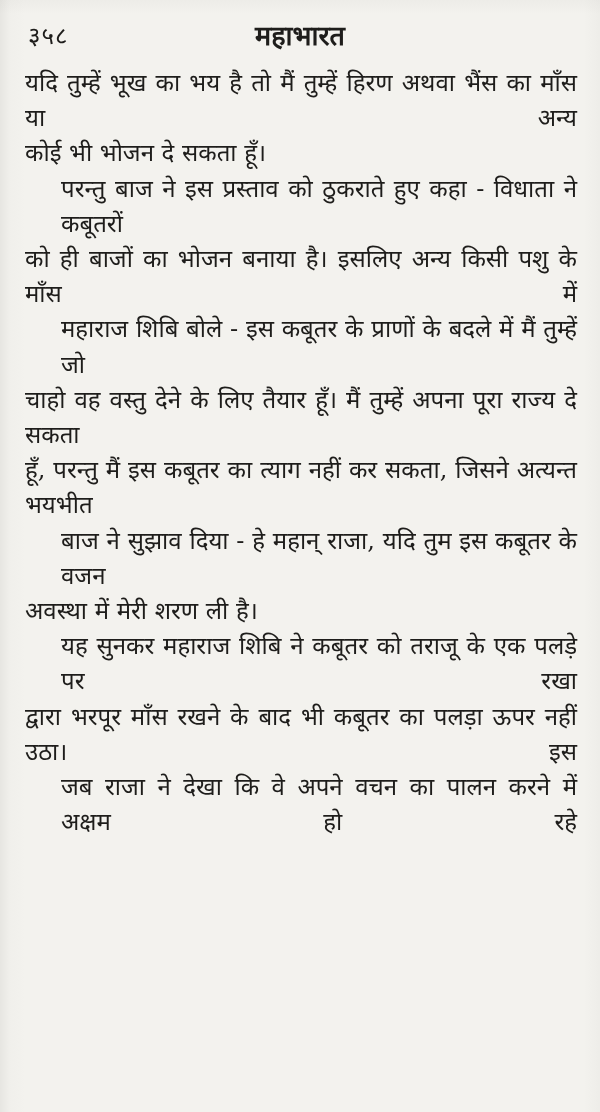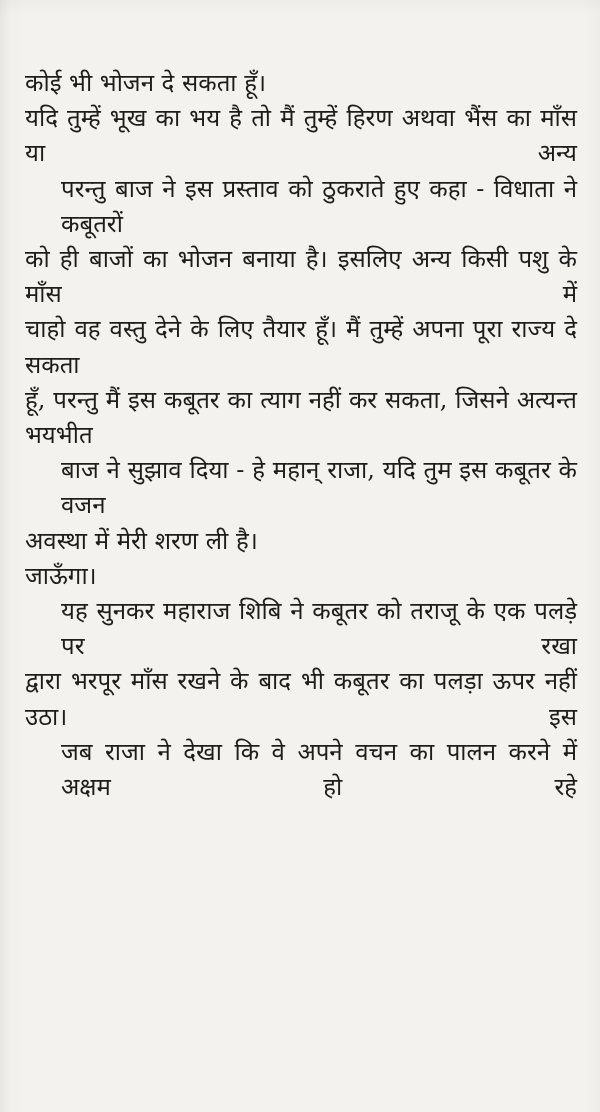--- a/index.html
+++ b/index.html
@@ -62,27 +62,31 @@
     padding-left: 36px;
   }
   .text-line.last {
     text-align-last: left;
   }
 </style>
 </head>
 <body>
 
 <div class="page">
+  <div class="page-header">
+    <span class="page-number">३५८</span>
+    <span class="book-title">महाभारत</span>
+  </div>
   <div class="page-body">
+      <div class="text-line">यदि तुम्हें भूख का भय है तो मैं तुम्हें हिरण अथवा भैंस का माँस या अन्य</div>
       <div class="text-line last">कोई भी भोजन दे सकता हूँ।</div>
-      <div class="text-line">यदि तुम्हें भूख का भय है तो मैं तुम्हें हिरण अथवा भैंस का माँस या अन्य</div>
       <div class="text-line indent">परन्तु बाज ने इस प्रस्ताव को ठुकराते हुए कहा - विधाता ने कबूतरों</div>
       <div class="text-line">को ही बाजों का भोजन बनाया है। इसलिए अन्य किसी पशु के माँस में</div>
+      <div class="text-line indent">महाराज शिबि बोले - इस कबूतर के प्राणों के बदले में मैं तुम्हें जो</div>
       <div class="text-line">चाहो वह वस्तु देने के लिए तैयार हूँ। मैं तुम्हें अपना पूरा राज्य दे सकता</div>
       <div class="text-line">हूँ, परन्तु मैं इस कबूतर का त्याग नहीं कर सकता, जिसने अत्यन्त भयभीत</div>
       <div class="text-line indent">बाज ने सुझाव दिया - हे महान् राजा, यदि तुम इस कबूतर के वजन</div>
       <div class="text-line last">अवस्था में मेरी शरण ली है।</div>
-      <div class="text-line last">जाऊँगा।</div>
       <div class="text-line indent">यह सुनकर महाराज शिबि ने कबूतर को तराजू के एक पलड़े पर रखा</div>
       <div class="text-line">द्वारा भरपूर माँस रखने के बाद भी कबूतर का पलड़ा ऊपर नहीं उठा। इस</div>
       <div class="text-line indent">जब राजा ने देखा कि वे अपने वचन का पालन करने में अक्षम हो रहे</div>
     </div>
 </div>
 
 </body></html>

